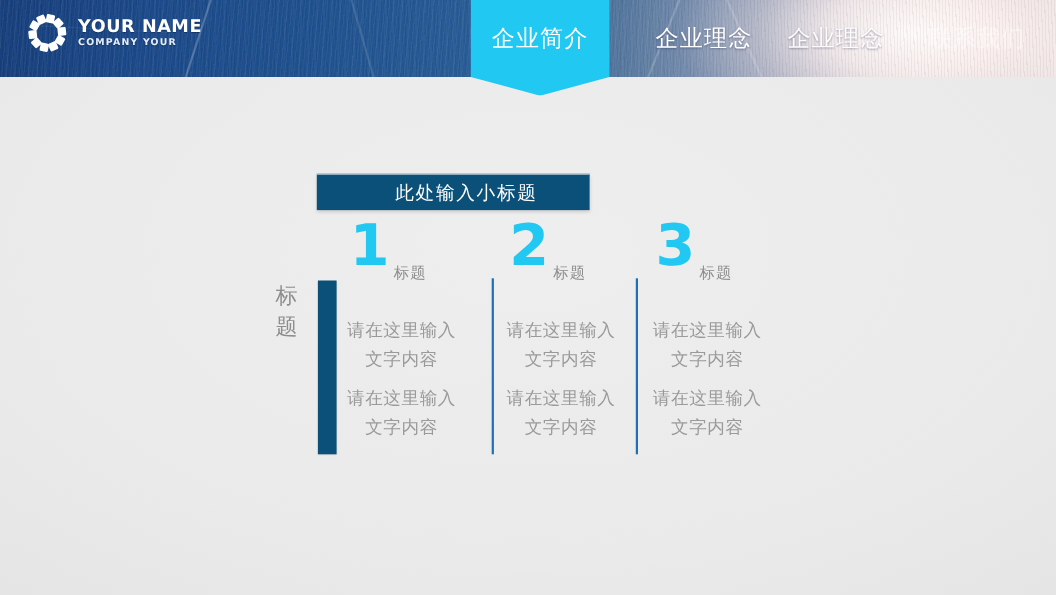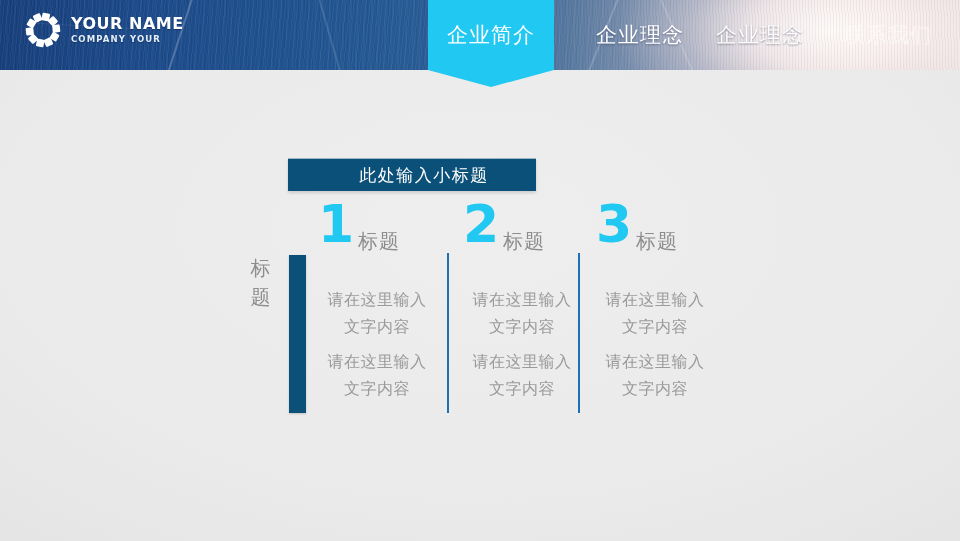--- a/index.html
+++ b/index.html
@@ -131,28 +131,28 @@
   .col.c2 { left:455px; }
   .col.c3 { left:588px; }
 
   .col .num-row { position:relative; height:66px; }
   .col .num {
     position:absolute; left:8px; top:-2px;
     font-family:"DejaVu Sans","Liberation Sans",sans-serif;
     font-size:52px; font-weight:bold; line-height:1; color:#21c8f2;
   }
   .col .sub {
-    position:absolute; left:48px; top:28px;
-    font-family:"DejaVu Sans","Liberation Sans",sans-serif;
-    font-size:20px; color:#8d8d8d; letter-spacing:1px; white-space:nowrap;
+    position:absolute; left:48px; top:40px;
+    font-family:"DejaVu Sans","Liberation Sans",sans-serif;
+    font-size:14px; color:#8d8d8d; letter-spacing:1px; white-space:nowrap;
   }
   .col .para {
     font-family:"DejaVu Sans","Liberation Sans",sans-serif;
     font-size:16px; color:#9a9a9a; line-height:1.68;
-    letter-spacing:.5px; text-align:center; width:110px; margin-left:12px;
+    letter-spacing:.5px; text-align:center; width:110px; 
   }
   .col .para.p1 { margin-top:21px; }
   .col .para.p2 { margin-top:8px; }
 </style>
 </head>
 <body>
 
 <div id="slide">
 
   <div id="header">

